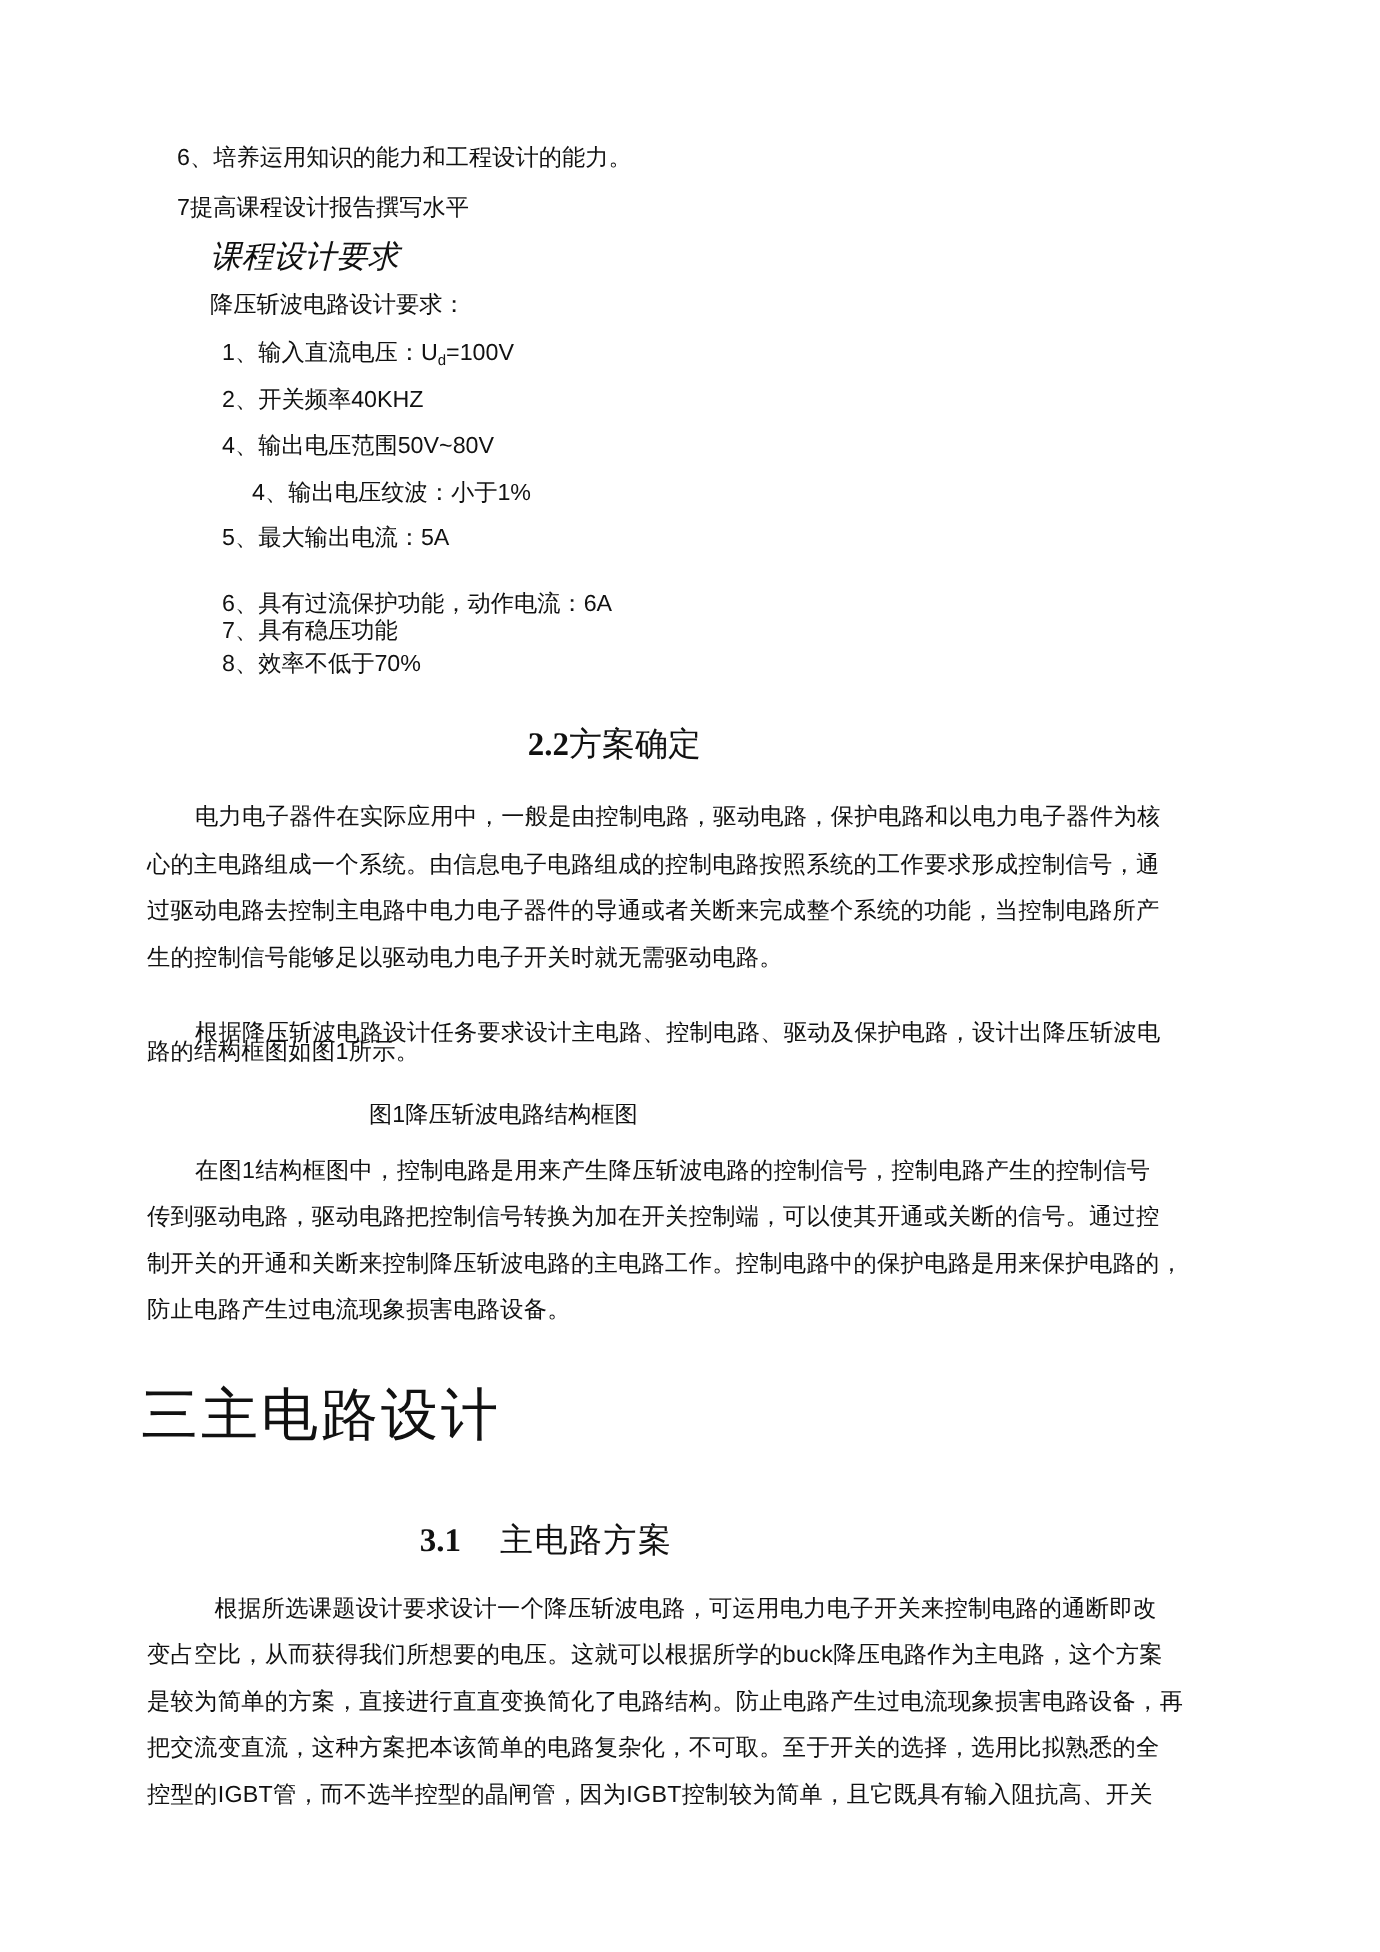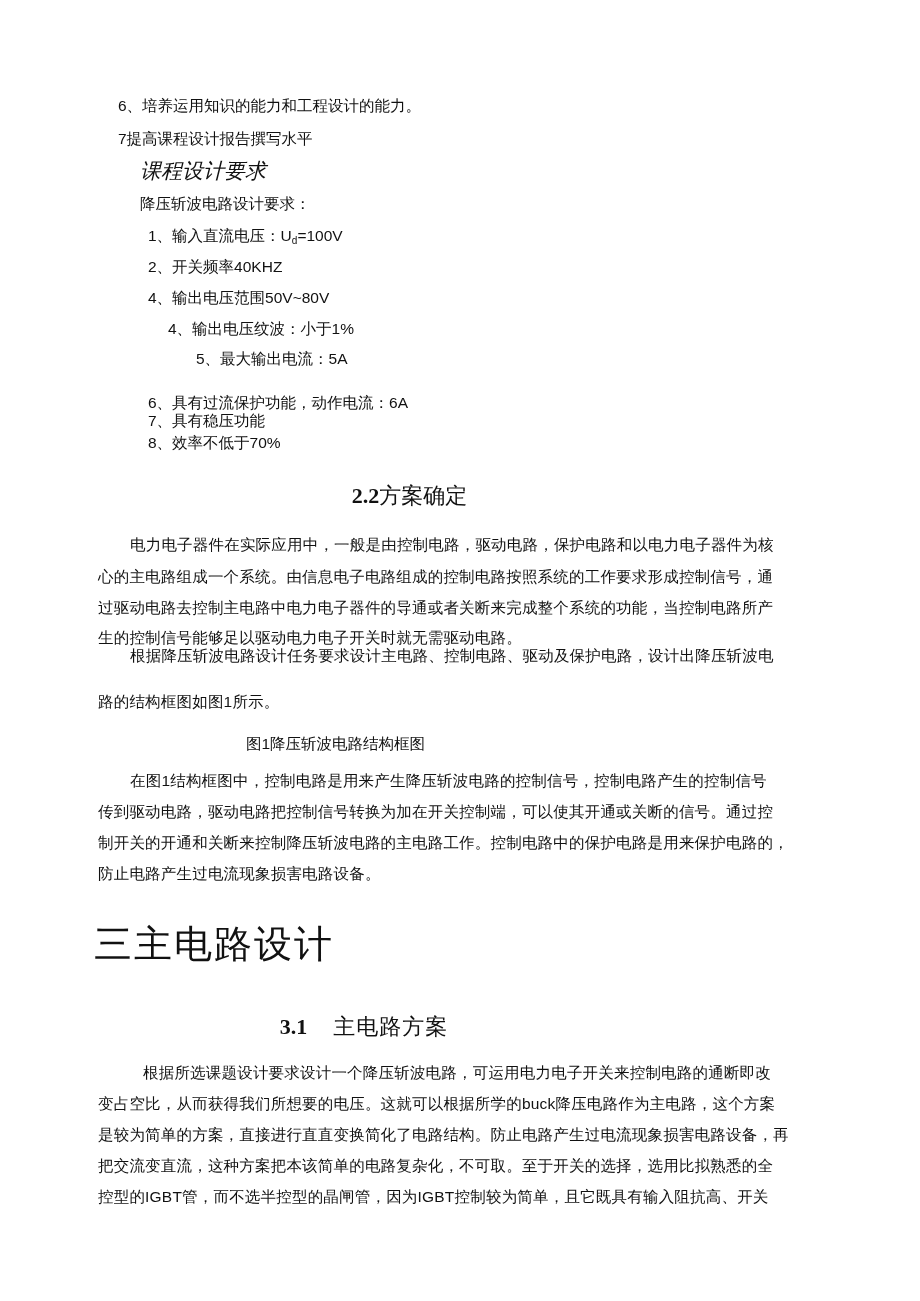--- a/index.html
+++ b/index.html
@@ -51,35 +51,35 @@
 <div class="abs sans line-item" style="left:118px; top:96px;">6、培养运用知识的能力和工程设计的能力。</div>
 <div class="abs sans line-item" style="left:118px; top:129px;">7提高课程设计报告撰写水平</div>
 
 <div class="abs serif req-title" style="left:140px; top:158px;">课程设计要求</div>
 <div class="abs serif req-sub" style="left:140px; top:194px;">降压斩波电路设计要求：</div>
 
 <div class="abs sans req-item" style="left:148px; top:226px;"><span>1、输入直流电压：U</span><sub>d</sub><span>=100V</span></div>
 <div class="abs sans req-item" style="left:148px; top:257px;">2、开关频率40KHZ</div>
 <div class="abs sans req-item" style="left:148px; top:288px;">4、输出电压范围50V~80V</div>
 <div class="abs sans req-item" style="left:148px; top:319px;margin-left:20px;">4、输出电压纹波：小于1%</div>
-<div class="abs sans req-item" style="left:148px; top:349px;margin-left:48px;">5、最大输出电流：5A</div>
+<div class="abs sans req-item" style="left:148px; top:349px;">5、最大输出电流：5A</div>
 <div class="abs sans req-item" style="left:148px; top:380px;margin-top:13px;">6、具有过流保护功能，动作电流：6A</div>
 <div class="abs sans req-item" style="left:148px; top:411px;">7、具有稳压功能</div>
 <div class="abs sans req-item" style="left:148px; top:433px;">8、效率不低于70%</div>
 
 <div class="abs h2" style="left:0; width:819px; text-align:center; top:482px;">
   <b class="serif">2.2</b><span class="serif">方案确定</span>
 </div>
 
 <div class="abs serif para-line" style="left:130px; top:535px;">电力电子器件在实际应用中，一般是由控制电路，驱动电路，保护电路和以电力电子器件为核</div>
 <div class="abs serif para-line" style="left:98px; top:567px;">心的主电路组成一个系统。由信息电子电路组成的控制电路按照系统的工作要求形成控制信号，通</div>
 <div class="abs serif para-line" style="left:98px; top:598px;">过驱动电路去控制主电路中电力电子器件的导通或者关断来完成整个系统的功能，当控制电路所产</div>
-<div class="abs serif para-line" style="left:98px; top:629px;font-family:Liberation Mono, monospace;">生的控制信号能够足以驱动电力电子开关时就无需驱动电路。</div>
+<div class="abs serif para-line" style="left:98px; top:629px;">生的控制信号能够足以驱动电力电子开关时就无需驱动电路。</div>
 
-<div class="abs sans para-line" style="left:130px; top:646px;">根据降压斩波电路设计任务要求设计主电路、控制电路、驱动及保护电路，设计出降压斩波电</div>
+<div class="abs sans para-line" style="left:130px; top:679px;">根据降压斩波电路设计任务要求设计主电路、控制电路、驱动及保护电路，设计出降压斩波电</div>
 <div class="abs sans para-line" style="left:98px; top:692px;">路的结构框图如图1所示。</div>
 
 <div class="abs sans caption" style="left:246px; top:734px;">图1降压斩波电路结构框图</div>
 
 <div class="abs sans para-line" style="left:130px; top:771px;">在图1结构框图中，控制电路是用来产生降压斩波电路的控制信号，控制电路产生的控制信号</div>
 <div class="abs sans para-line" style="left:98px; top:802px;">传到驱动电路，驱动电路把控制信号转换为加在开关控制端，可以使其开通或关断的信号。通过控</div>
 <div class="abs sans para-line" style="left:98px; top:833px;">制开关的开通和关断来控制降压斩波电路的主电路工作。控制电路中的保护电路是用来保护电路的，</div>
 <div class="abs sans para-line" style="left:98px; top:864px;">防止电路产生过电流现象损害电路设备。</div>
 
 <div class="abs serif h1" style="left:94px; top:922px;">三主电路设计</div>

